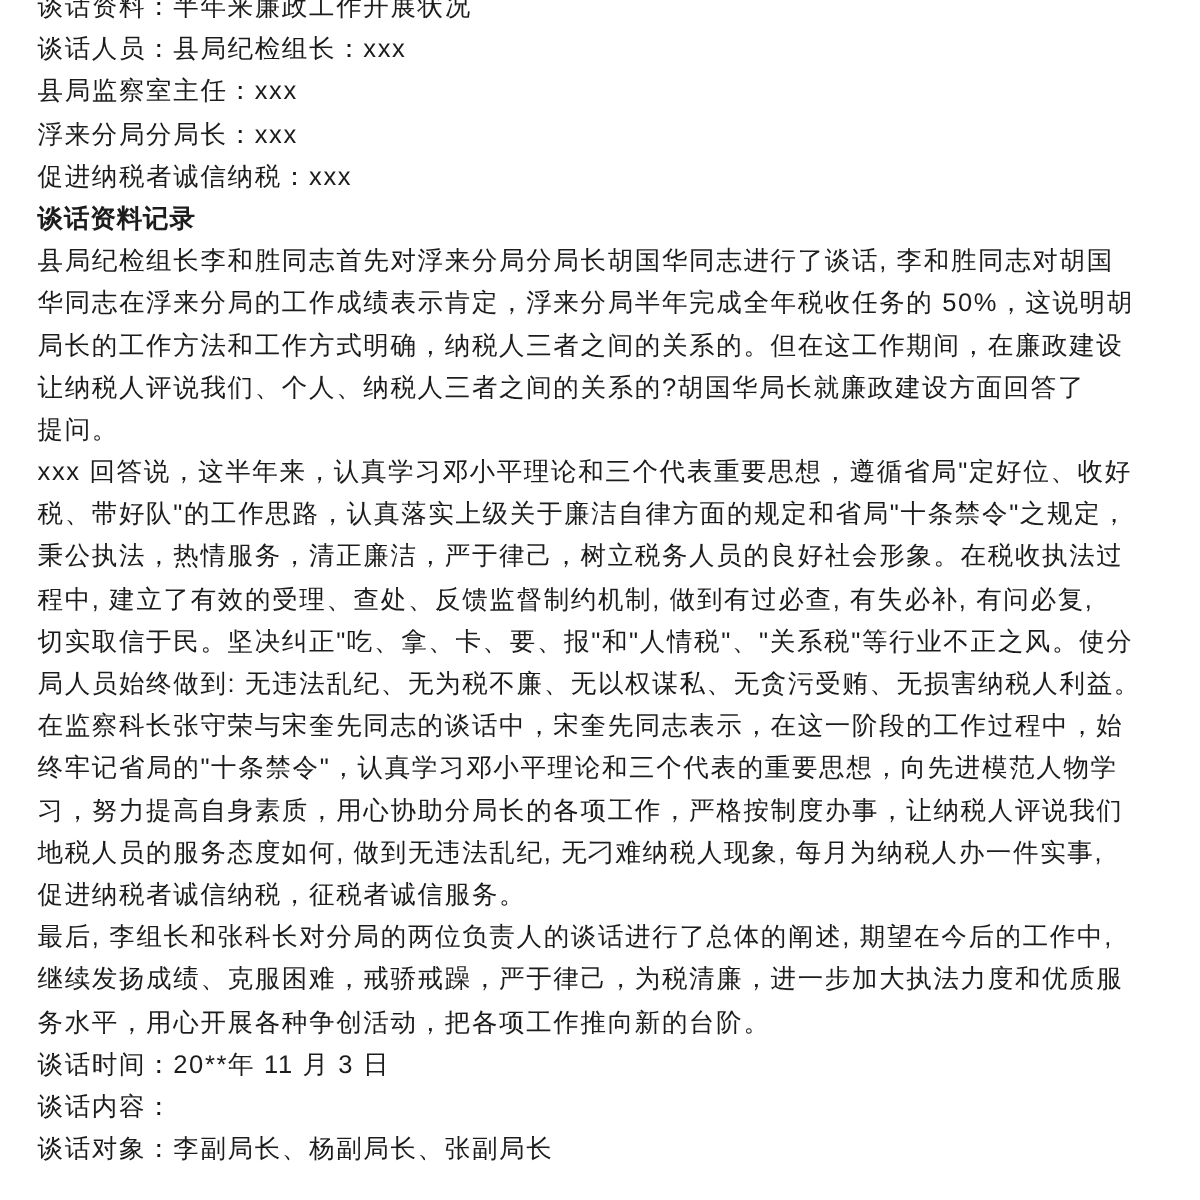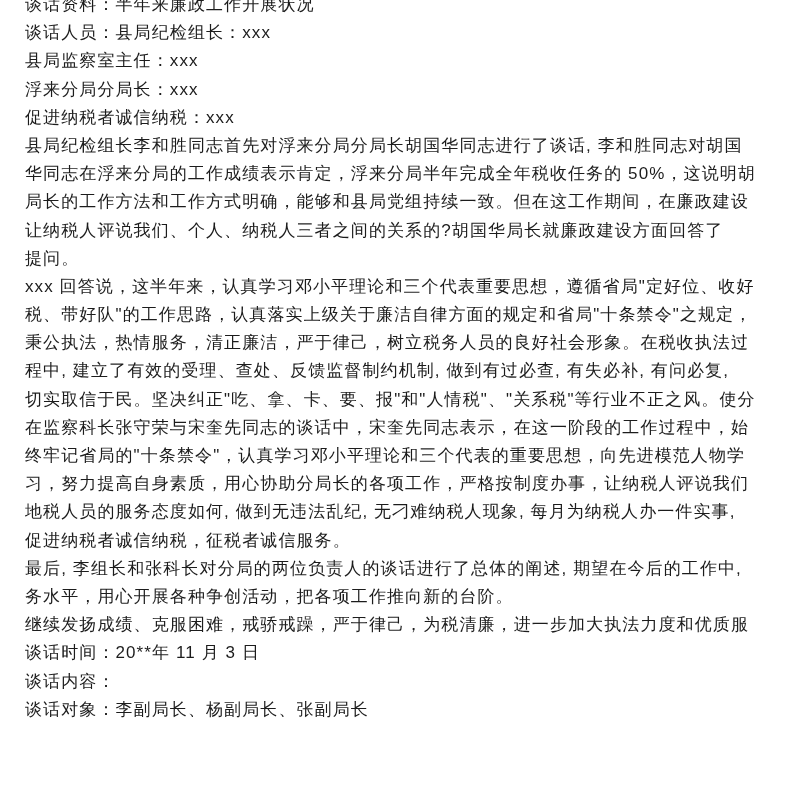--- a/index.html
+++ b/index.html
@@ -34,35 +34,37 @@
 </head>
 <body>
 
 <main>
   <div id="doc" class="doc">
       <div class="line">谈话资料：半年来廉政工作开展状况</div>
       <div class="line">谈话人员：县局纪检组长：xxx</div>
       <div class="line">县局监察室主任：xxx</div>
       <div class="line">浮来分局分局长：xxx</div>
       <div class="line">促进纳税者诚信纳税：xxx</div>
+      <div class="line bold">谈话资料记录</div>
       <div class="line">县局纪检组长李和胜同志首先对浮来分局分局长胡国华同志进行了谈话, 李和胜同志对胡国</div>
       <div class="line">华同志在浮来分局的工作成绩表示肯定，浮来分局半年完成全年税收任务的 50%，这说明胡</div>
-      <div class="line">局长的工作方法和工作方式明确，能够和县局党组持续一致。但在这工作期间，在廉政建设</div>
+      <div class="line">局长的工作方法和工作方式明确，纳税人三者之间的关系的。但在这工作期间，在廉政建设</div>
       <div class="line">让纳税人评说我们、个人、纳税人三者之间的关系的?胡国华局长就廉政建设方面回答了</div>
       <div class="line">提问。</div>
       <div class="line">xxx 回答说，这半年来，认真学习邓小平理论和三个代表重要思想，遵循省局"定好位、收好</div>
       <div class="line">税、带好队"的工作思路，认真落实上级关于廉洁自律方面的规定和省局"十条禁令"之规定，</div>
       <div class="line">秉公执法，热情服务，清正廉洁，严于律己，树立税务人员的良好社会形象。在税收执法过</div>
       <div class="line">程中, 建立了有效的受理、查处、反馈监督制约机制, 做到有过必查, 有失必补, 有问必复,</div>
       <div class="line">切实取信于民。坚决纠正"吃、拿、卡、要、报"和"人情税"、"关系税"等行业不正之风。使分</div>
+      <div class="line">局人员始终做到: 无违法乱纪、无为税不廉、无以权谋私、无贪污受贿、无损害纳税人利益。</div>
       <div class="line">在监察科长张守荣与宋奎先同志的谈话中，宋奎先同志表示，在这一阶段的工作过程中，始</div>
       <div class="line">终牢记省局的"十条禁令"，认真学习邓小平理论和三个代表的重要思想，向先进模范人物学</div>
       <div class="line">习，努力提高自身素质，用心协助分局长的各项工作，严格按制度办事，让纳税人评说我们</div>
       <div class="line">地税人员的服务态度如何, 做到无违法乱纪, 无刁难纳税人现象, 每月为纳税人办一件实事,</div>
       <div class="line">促进纳税者诚信纳税，征税者诚信服务。</div>
       <div class="line">最后, 李组长和张科长对分局的两位负责人的谈话进行了总体的阐述, 期望在今后的工作中,</div>
+      <div class="line">继续发扬成绩、克服困难，戒骄戒躁，严于律己，为税清廉，进一步加大执法力度和优质服</div>
       <div class="line">务水平，用心开展各种争创活动，把各项工作推向新的台阶。</div>
-      <div class="line">继续发扬成绩、克服困难，戒骄戒躁，严于律己，为税清廉，进一步加大执法力度和优质服</div>
       <div class="line">谈话时间：20**年 11 月 3 日</div>
       <div class="line">谈话内容：</div>
       <div class="line">谈话对象：李副局长、杨副局长、张副局长</div>
     </div>
 </main>
 
 </body></html>

